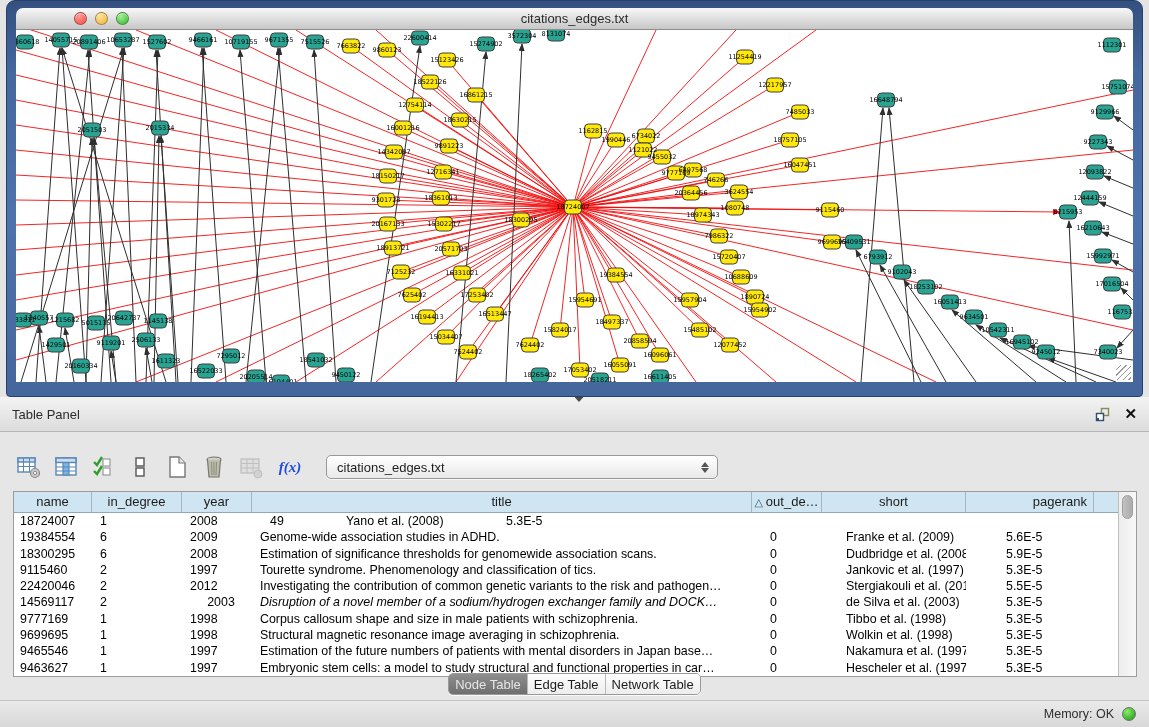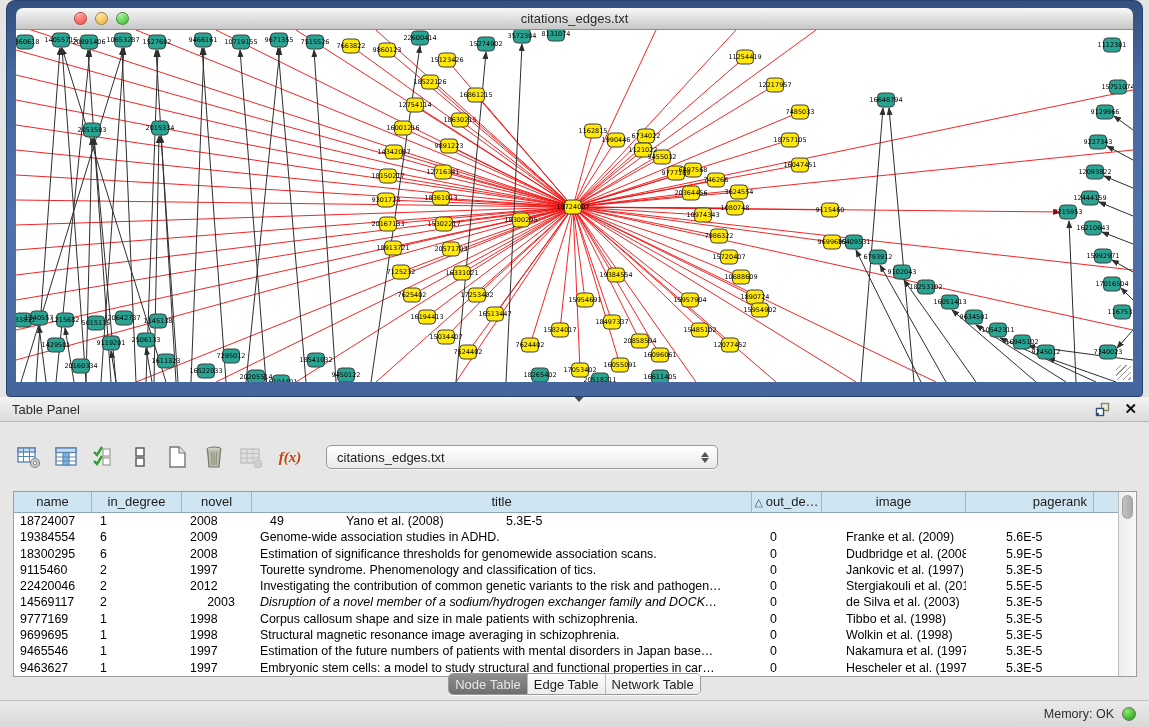--- a/index.html
+++ b/index.html
@@ -17,32 +17,32 @@
   .light { width:13px; height:13px; border-radius:50%; border:1px solid rgba(0,0,0,.35);
     box-shadow:inset 0 1px 1px rgba(255,255,255,.6); }
   .win-title { text-align:center; font-size:13px; line-height:21px; color:#2b2b2b; }
   .canvas { position:relative; background:#fff; height:352px; overflow:hidden; }
   .canvas svg { position:absolute; left:0; top:0; }
   .grip { position:absolute; right:2px; bottom:2px; width:15px; height:15px;
     background:repeating-linear-gradient(135deg, transparent 0 3px, #9a9a9a 3px 4px); }
 
   
   .table-panel { position:absolute; left:0; top:397px; width:1149px; height:303px; background:#e6e6e6; }
-  .tp-titlebar { height:25px; background:linear-gradient(#f3f3f3,#dcdcdc);
+  .tp-titlebar { height:35px; background:linear-gradient(#f3f3f3,#dcdcdc);
     border-bottom:1px solid #b6b6b6; display:flex; align-items:center; padding:0 12px; position:relative; }
   .tp-title { font-size:13px; color:#2c2c2c; }
   .tp-actions { margin-left:auto; display:flex; align-items:center; gap:14px; }
   .icon-btn { background:none; border:none; cursor:default; display:flex; align-items:center; justify-content:center; }
   .close-x { font-size:15px; font-weight:bold; color:#111; line-height:14px; }
   .split-dot { position:absolute; left:50%; top:0; width:9px; height:5px;
     background:#4a4a4a; clip-path:polygon(0 0,100% 0,50% 100%); }
 
   .toolbar { margin:19px 0 0 14px; display:flex; align-items:center; gap:7px; height:32px; }
   .tool { width:30px; height:30px; }
-  .fx { font-family:"Liberation Serif", serif; font-style:italic; font-weight:bold; font-size:15px; color:#c2410c; width:34px; }
+  .fx { font-family:"Liberation Serif", serif; font-style:italic; font-weight:bold; font-size:15px; color:#1d4ed8; width:34px; }
   .combo { margin-left:12px; width:392px; height:24px; border:1px solid #989898; border-radius:5px;
     background:linear-gradient(#ffffff,#e9e9e9); display:flex; align-items:center; padding:0 8px 0 10px;
     font-size:13px; color:#1e1e1e; box-shadow:0 1px 0 rgba(255,255,255,.7); }
   .combo-label { flex:1; overflow:hidden; white-space:nowrap; }
   .stepper { display:flex; flex-direction:column; gap:1px; align-items:center; }
   .stepper i { width:0; height:0; border-left:4px solid transparent; border-right:4px solid transparent; }
   .stepper .up { border-bottom:5px solid #555; }
   .stepper .dn { border-top:5px solid #555; }
 
   .table-wrap { position:absolute; left:13px; top:94px; width:1124px; height:186px;
@@ -575,24 +575,24 @@
           <i class="dn"></i>
         </span>
     </div>
   </div>
 
   <div class="table-wrap">
     <div class="tbl">
       <div class="thead" id="thead">
           <div class="th" style="width: 78px;">name</div>
           <div class="th" style="width: 90px;">in_degree</div>
-          <div class="th" style="width: 70px;">novel</div>
+          <div class="th" style="width: 70px;">year</div>
           <div class="th" style="width: 500px;">title</div>
           <div class="th" style="width: 70px;"><span class="sort-arrow">△</span>out_de…</div>
-          <div class="th" style="width: 144px;">image</div>
+          <div class="th" style="width: 144px;">short</div>
           <div class="th right" style="width: 128px;">pagerank</div>
         </div>
       <div id="tbody">
           <div class="trow">
             <div class="td" style="width: 78px; padding-left: 6px;">18724007</div>
             <div class="td" style="width: 90px; padding-left: 8px;">1</div>
             <div class="td" style="width: 70px; padding-left: 8px;">2008</div>
             <div class="td" style="width: 70px; padding-left: 18px;">49</div>
             <div class="td" style="width: 144px; padding-left: 24px;">Yano et al. (2008)</div>
             <div class="td" style="width: 128px; padding-left: 40px;">5.3E-5</div>

